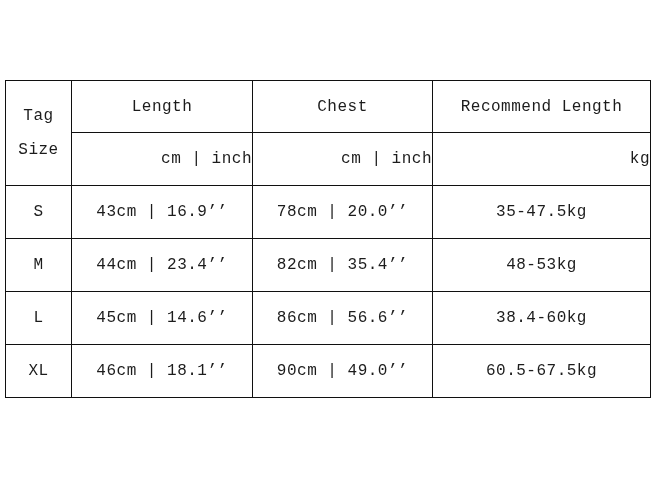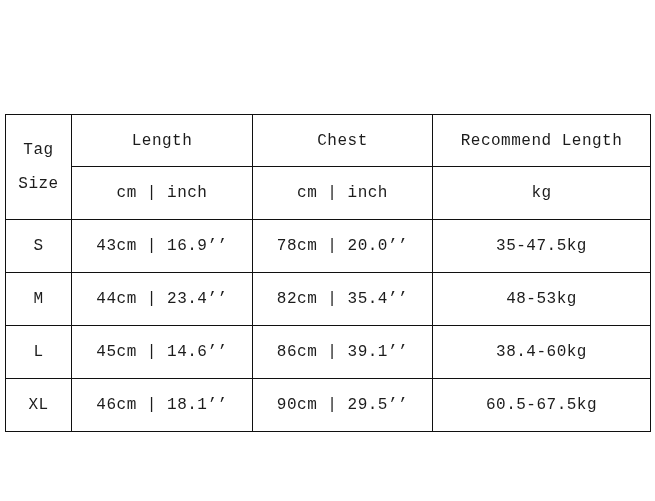--- a/index.html
+++ b/index.html
@@ -10,21 +10,21 @@
   body {
     width: 655px;
     height: 501px;
     position: relative;
     font-family: "Liberation Mono", "DejaVu Sans Mono", monospace;
     color: #1c1c1c;
   }
   .size-table-wrap {
     position: absolute;
     left: 5px;
-    top: 114px;
+    top: 80px;
     width: 645px;
   }
   table.size-table {
     border-collapse: collapse;
     table-layout: fixed;
     width: 645px;
     background: #ffffff;
   }
   table.size-table th,
   table.size-table td {
@@ -36,21 +36,21 @@
     padding: 0;
     letter-spacing: 0.5px;
     overflow: hidden;
   }
   col.c-tag    { width: 66px; }
   col.c-length { width: 181px; }
   col.c-chest  { width: 180px; }
   col.c-weight { width: 218px; }
 
   tr.r-head1 td, tr.r-head1 th { height: 51px; }
-  tr.r-head2 td, tr.r-head2 th { height: 52px; }
+  tr.r-head2 td, tr.r-head2 th { height: 52px; text-align: right; }
   tr.r-data  td                { height: 52px; }
 
   .tag-size-cell {
     white-space: pre-line;
     line-height: 2.15;
     font-size: 16px;
   }
 </style>
 </head>
 <body>
@@ -87,25 +87,25 @@
       <tr class="r-data">
         <td>M</td>
         <td>44cm | 23.4’’</td>
         <td>82cm | 35.4’’</td>
         <td>48-53kg</td>
       </tr>
 
       <tr class="r-data">
         <td>L</td>
         <td>45cm | 14.6’’</td>
-        <td>86cm | 39.1’’</td>
+        <td>86cm | 56.6’’</td>
         <td>38.4-60kg</td>
       </tr>
 
       <tr class="r-data">
         <td>XL</td>
         <td>46cm | 18.1’’</td>
-        <td>90cm | 29.5’’</td>
+        <td>90cm | 49.0’’</td>
         <td>60.5-67.5kg</td>
       </tr>
     </tbody>
   </table>
 </div>
 
 </body></html>

